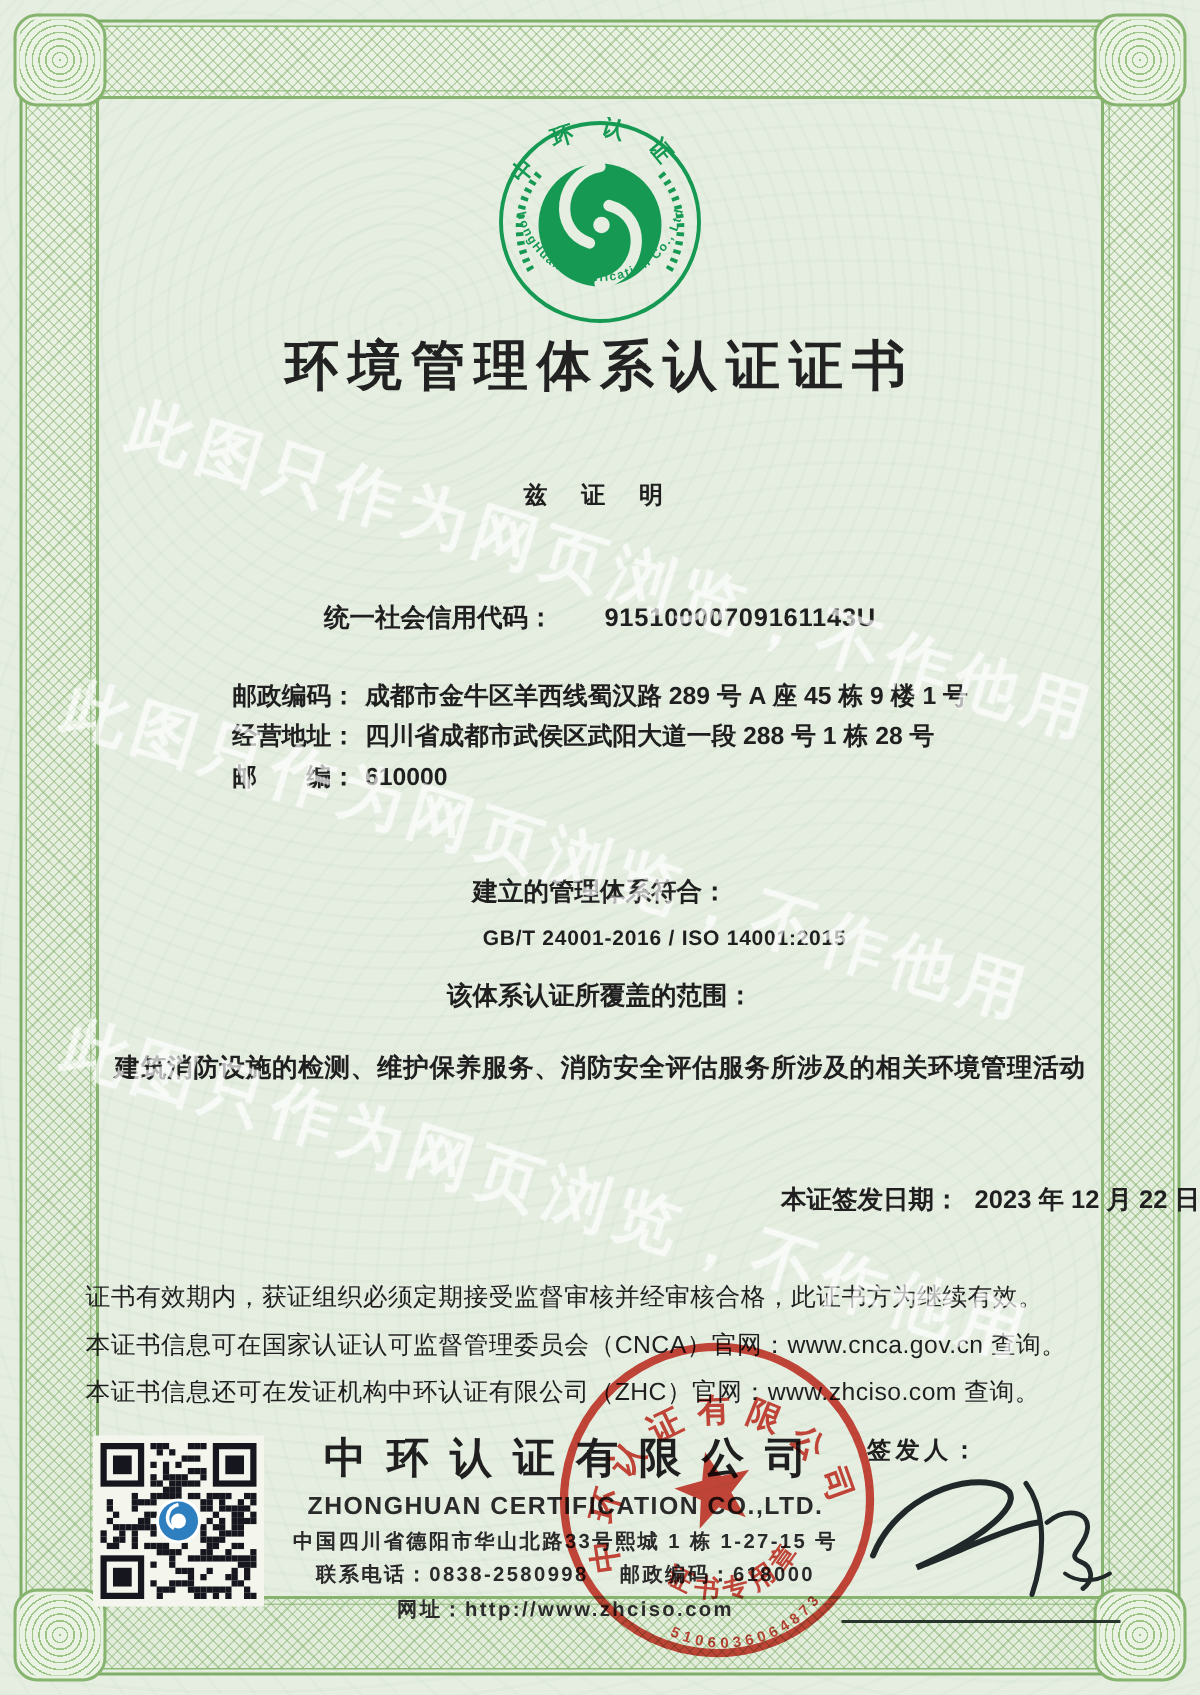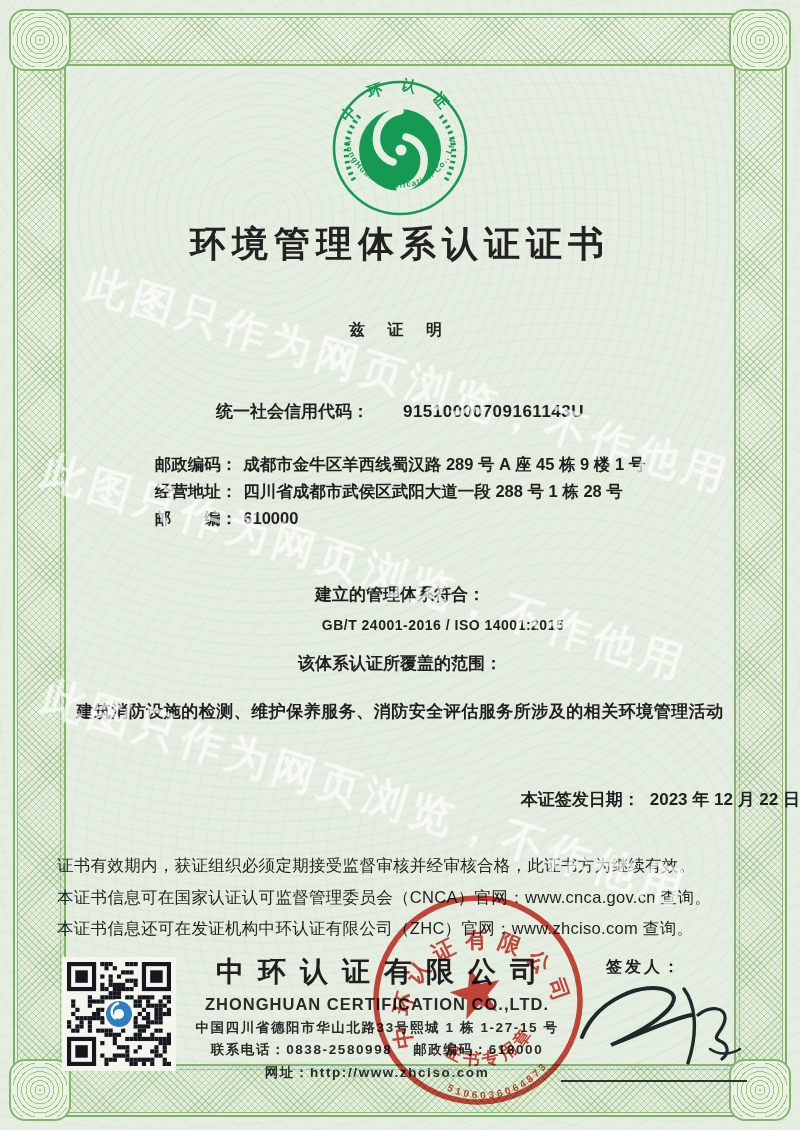--- a/index.html
+++ b/index.html
@@ -71,21 +71,21 @@
   .dt .val{margin-left:10px;}
   .notes{top:850px;padding:0 57px;box-sizing:border-box;}
   .notes div{font-size:16.5px;font-weight:500;line-height:31.5px;letter-spacing:.3px;}
 
   
   .qr{position:absolute;left:62px;top:957px;width:114px;height:114px;background:#f4f6ee;}
   .finfo{position:absolute;left:188px;top:953px;width:378px;text-align:center;}
   .fcn{font-size:28px;font-weight:700;letter-spacing:14px;text-indent:14px;}
   .fen{font-size:16.5px;font-weight:600;letter-spacing:1px;margin-top:4px;color:#2a2a2a;}
   .frow{font-size:13.5px;font-weight:700;letter-spacing:1.6px;margin-top:4.5px;color:#2a2a2a;}
-  .signer{position:absolute;left:578px;top:957px;font-size:16px;font-weight:700;letter-spacing:3px;padding-left:28px;}
+  .signer{position:absolute;left:578px;top:957px;font-size:16px;font-weight:700;letter-spacing:3px;}
   .sig{position:absolute;left:572px;top:975px;width:180px;height:100px;}
   .sigline{position:absolute;left:561px;top:1080px;width:186px;border-bottom:2px solid #27352c;}
   .seal{position:absolute;left:366px;top:888px;width:224px;height:224px;z-index:7;
         transform:rotate(-14deg);opacity:.92;mix-blend-mode:multiply;pointer-events:none;}
 </style>
 </head>
 <body>
 
 <div class="cert">
 

